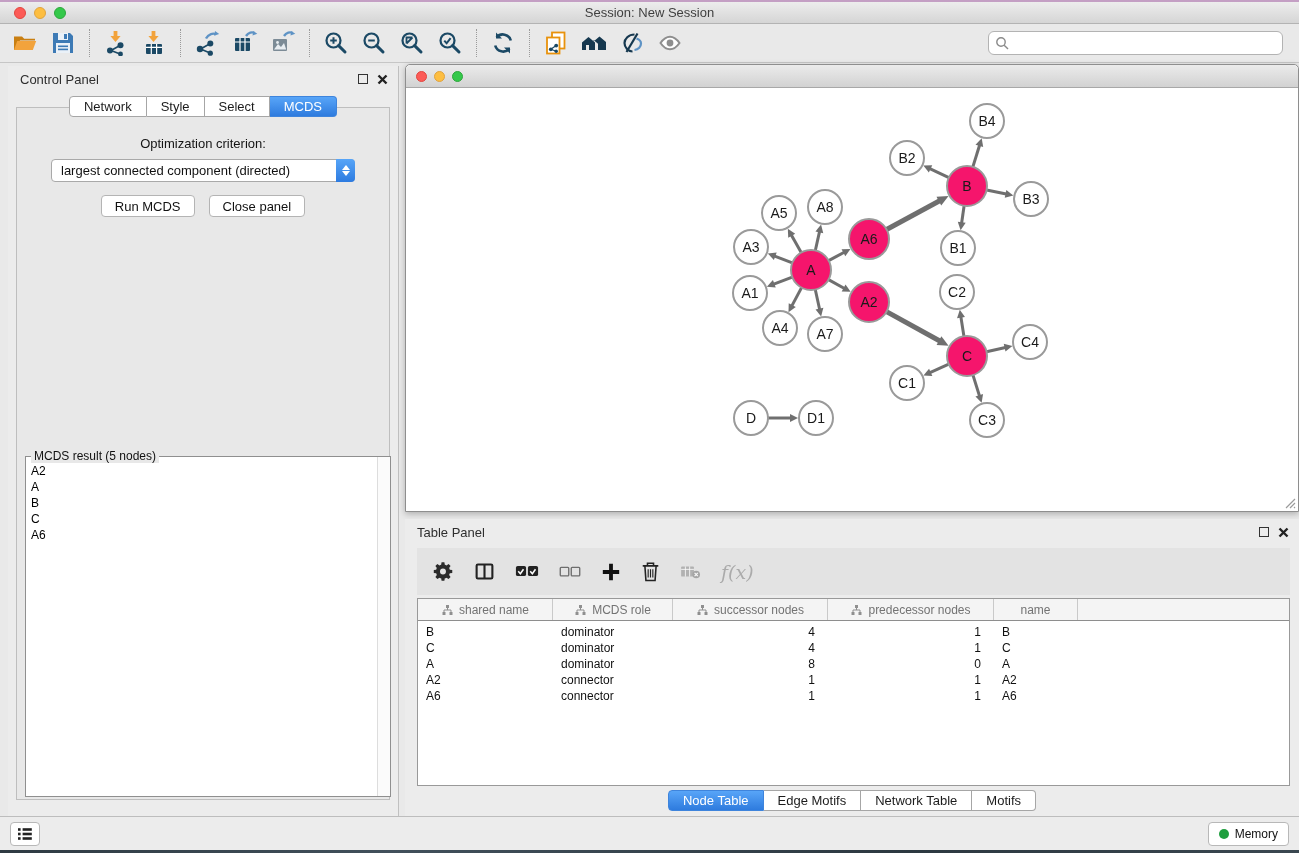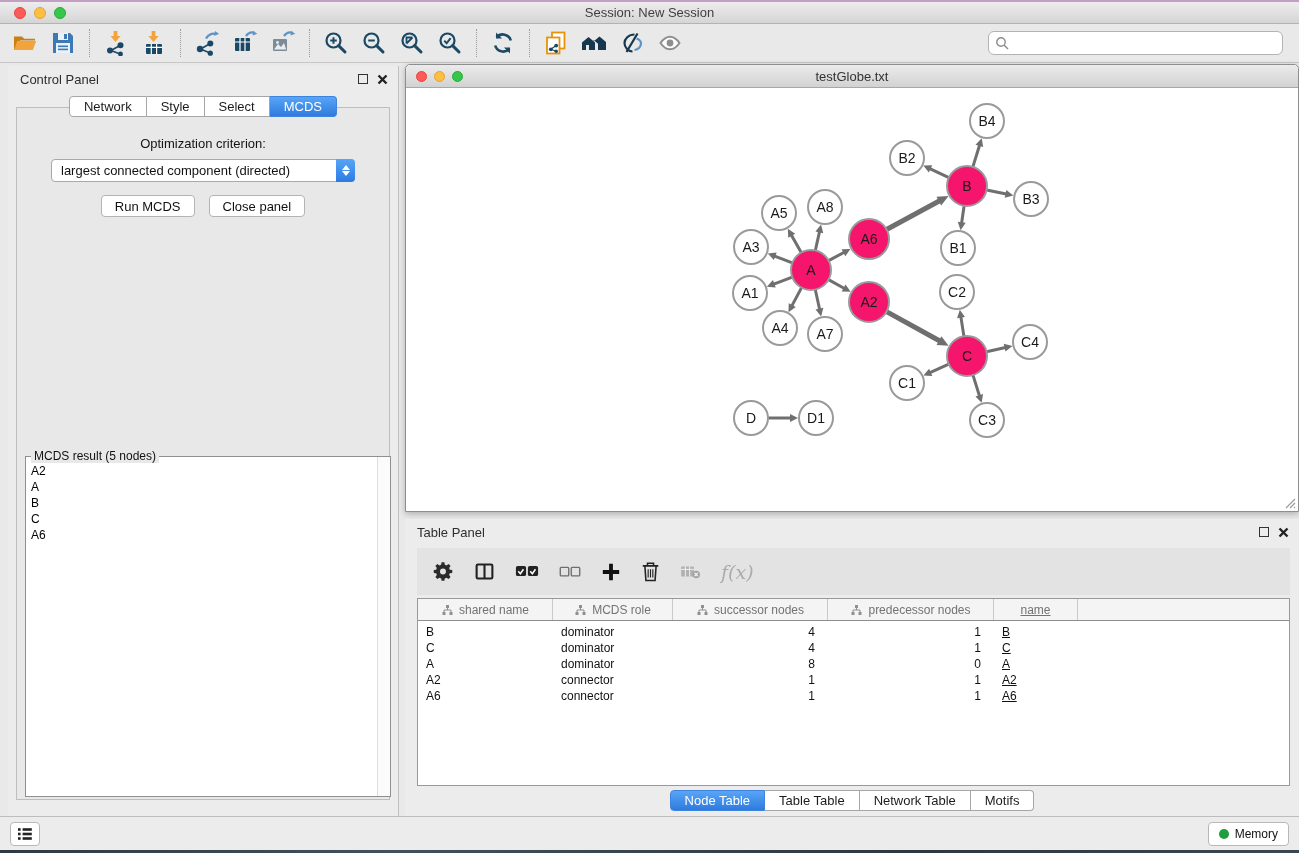--- a/index.html
+++ b/index.html
@@ -78,21 +78,21 @@
   .tp-btn { display:flex; align-items:center; justify-content:center; }
   .fx-label { font-family:"DejaVu Serif","Liberation Serif",serif; font-style:italic; font-size:19px; color:#ABABAB; }
   .tp-table { position:absolute; left:12px; right:9px; top:79px; height:188px; background:#fff; border:1px solid #999; overflow:hidden; }
   .tbl-header { display:flex; height:22px; background:#F4F4F4; border-bottom:1px solid #8E8E8E; }
   .th-cell { display:flex; align-items:center; justify-content:center; gap:5px; font-size:12px; color:#737373; border-right:1px solid #C9C9C9; }
   .th-fill { flex:1; border-right:none; }
   .tbl-row { display:flex; height:16px; align-items:center; }
   .td-cell { font-size:12px; color:#111; white-space:nowrap; }
   .al { text-align:left; padding-left:8px; }
   .ar { text-align:right; padding-right:13px; }
-  .c0 { width:135px; } .c1 { width:120px; } .c2 { width:155px; } .c3 { width:166px; } .c4 { width:84px;text-decoration:underline; }
+  .c0 { width:135px; } .c1 { width:120px; } .c2 { width:155px; } .c3 { width:166px; } .c4 { width:84px; }
   .tbl-body { padding-top:3px; }
   .tp-tabs { position:absolute; left:0; right:0; bottom:5px; display:flex; justify-content:center; }
 
   
   .statusbar { position:absolute; left:0; top:816px; width:100%; height:34px; background:#ECECEC; border-top:1px solid #BDBDBD; }
   .status-left-btn { position:absolute; left:10px; top:5px; width:30px; height:24px; background:#fff;
     border:1px solid #B8B8B8; border-radius:4px; display:flex; align-items:center; justify-content:center; }
   .memory-btn { position:absolute; right:10px; top:5px; height:24px; padding:0 10px; background:#fff;
     border:1px solid #B8B8B8; border-radius:4px; display:flex; align-items:center; gap:6px; font-size:12px; color:#111; }
   .mem-dot { width:10px; height:10px; border-radius:50%; background:#1E9E3E; }
@@ -304,21 +304,20 @@
   </div>
 </div>
 
 <div class="net-window">
   <div class="net-titlebar">
     <div class="lights">
       <span class="light red"></span>
       <span class="light yellow"></span>
       <span class="light green"></span>
     </div>
-    <div class="title">testGlobe.txt</div>
   </div>
   <div class="net-canvas">
     <svg id="graph-svg" width="892" height="424" viewBox="0 0 892 424">
         <line x1="355.20930486584723" y1="164.56032429229037" x2="344.7488341609834" y2="145.92761084925155" stroke="#6F6F6F" stroke-width="3"></line>
         <polygon points="341.8116256207375,140.69570813693866 349.2158388159406,145.71343939319195 342.2399685328567,149.62971744685308" fill="#6F6F6F"></polygon>
         <line x1="369.33860915637314" y1="162.47625879632093" x2="373.79366901235227" y2="142.42848944441488" stroke="#6F6F6F" stroke-width="3"></line>
         <polygon points="375.0952517592642,136.57136708331115 377.26455633745076,145.2485853960574 369.4550598559792,143.51314173350815" fill="#6F6F6F"></polygon>
         <line x1="346.325077653959" y1="174.84127976735095" x2="327.4099068152492" y2="167.5904642791789" stroke="#6F6F6F" stroke-width="3"></line>
         <polygon points="321.8074301114369,165.44284820938415 330.70914309638306,164.57135183323558 327.8456550033235,172.04132077165198" fill="#6F6F6F"></polygon>
         <line x1="346.28605427212415" y1="189.0560778973958" x2="326.45673487345096" y2="196.53270652312503" stroke="#6F6F6F" stroke-width="3"></line>
@@ -580,21 +579,21 @@
           <div class="td-cell c0 al">A6</div>
           <div class="td-cell c1 al">connector</div>
           <div class="td-cell c2 ar">1</div>
           <div class="td-cell c3 ar">1</div>
           <div class="td-cell c4 al">A6</div>
         </div>
       </div>
   </div>
   <div class="tp-tabs" id="tp-tabs">
       <div class="seg-tab active">Node Table</div>
-      <div class="seg-tab">Table Table</div>
+      <div class="seg-tab">Edge Motifs</div>
       <div class="seg-tab">Network Table</div>
       <div class="seg-tab">Motifs</div>
     </div>
 </div>
 
 <div class="statusbar">
   <div class="status-left-btn">
     <svg width="16" height="14" viewBox="0 0 16 14">
         <g fill="#222">
           <rect x="1" y="1.2" width="2.6" height="2.6"></rect>

